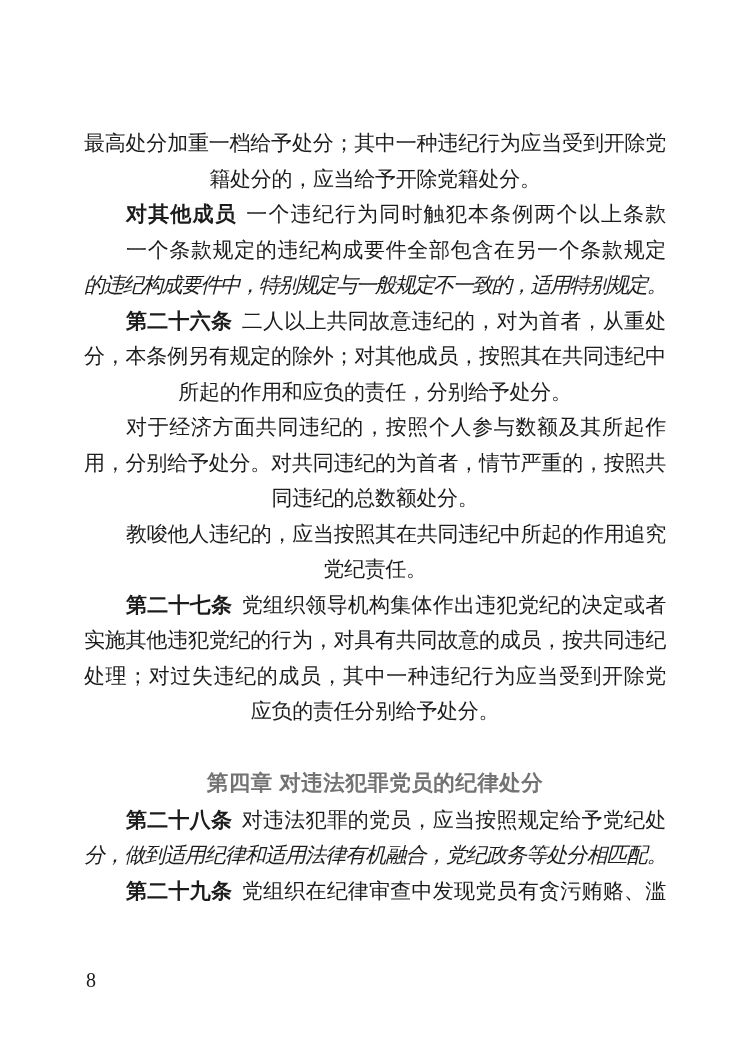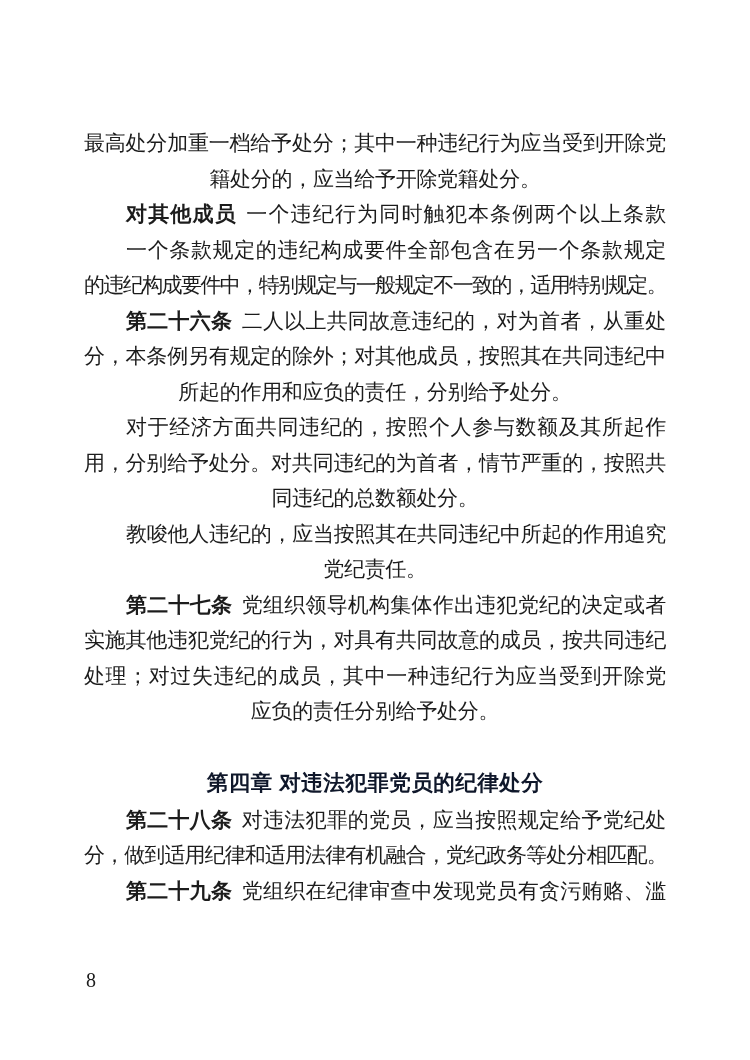--- a/index.html
+++ b/index.html
@@ -28,37 +28,38 @@
     white-space: nowrap;
     text-align: center;
   }
   .line.fill {
     white-space: normal;
     text-align: justify;
     text-align-last: justify;
   }
   .line.tight {
     letter-spacing: -1.7px;
+    font-style: italic;
   }
   .line.indent {
     text-indent: 2em;
   }
   .lead {
     font-weight: bold;
     margin-right: 0.45em;
   }
   .chapter-heading {
     font-family: "Liberation Sans", sans-serif;
     font-weight: bold;
     font-size: 21.5px;
     line-height: 40px;
     margin-top: 33px;
     text-align: center;
     letter-spacing: 0.5px;
-    color: #0f172a;
+    color: #737373;
   }
   .page-number {
     position: absolute;
     left: 86px;
     top: 966px;
     font-size: 20px;
     line-height: 28px;
     font-family: "Liberation Serif", serif;
     color: #1c1c1c;
   }

